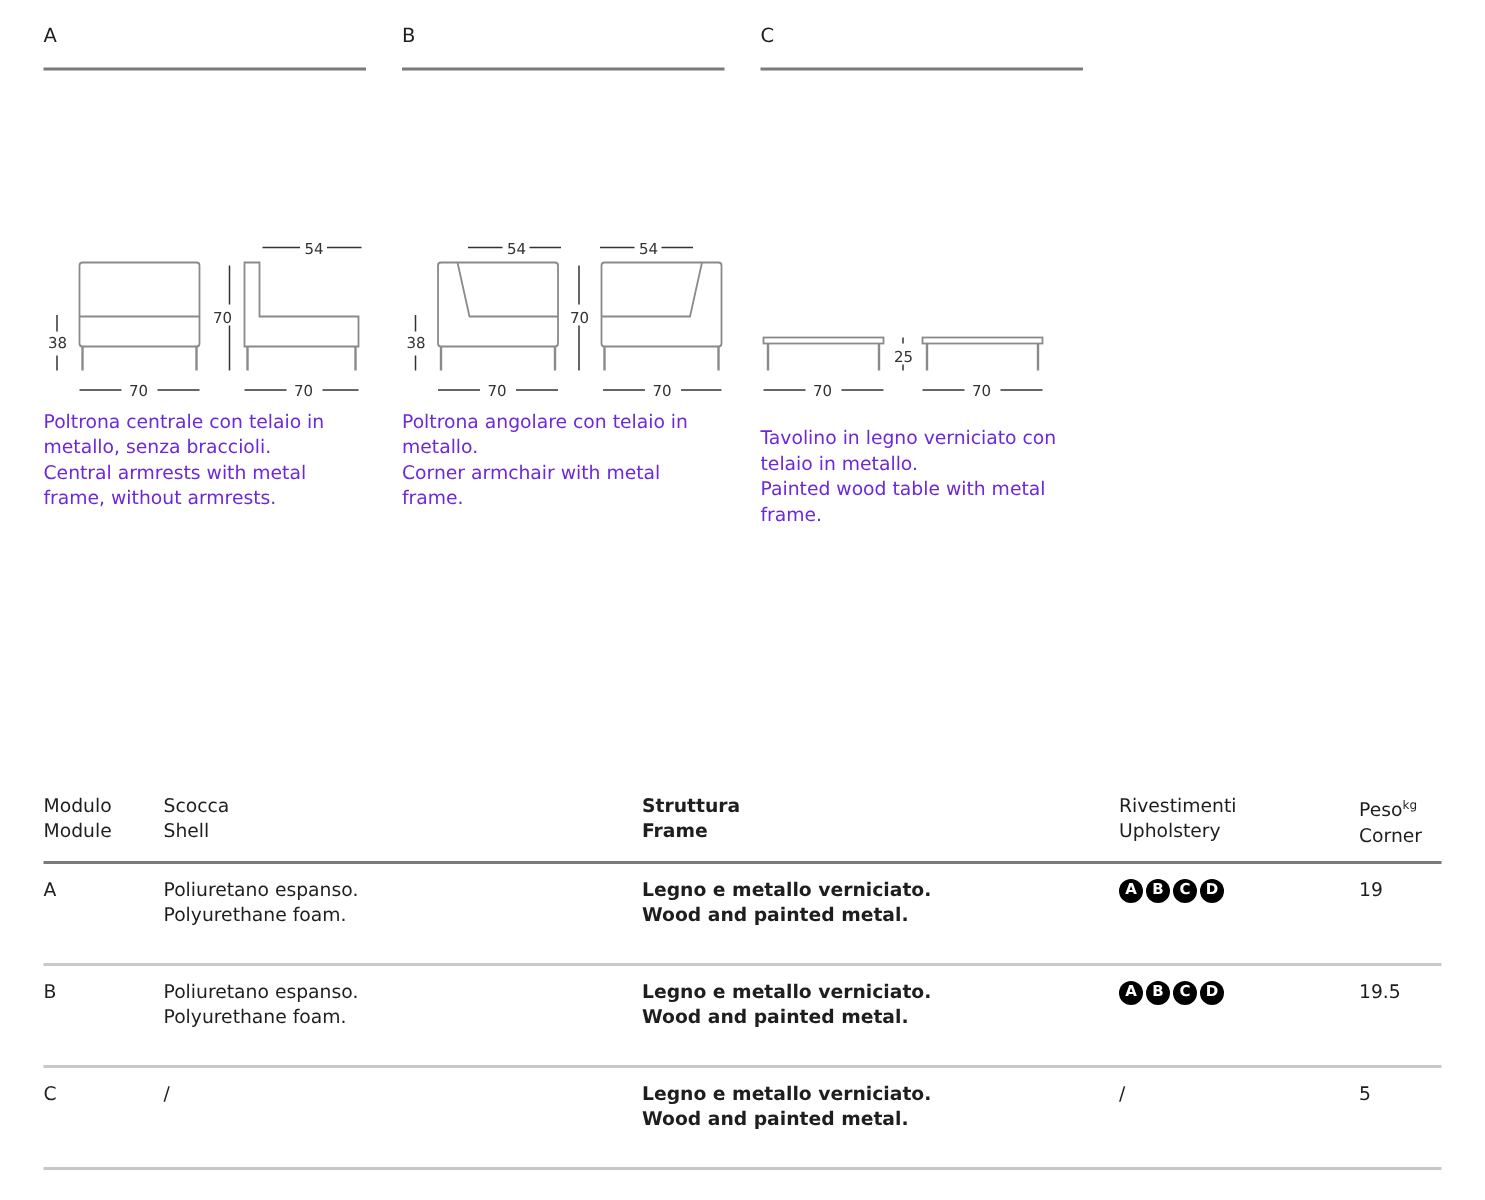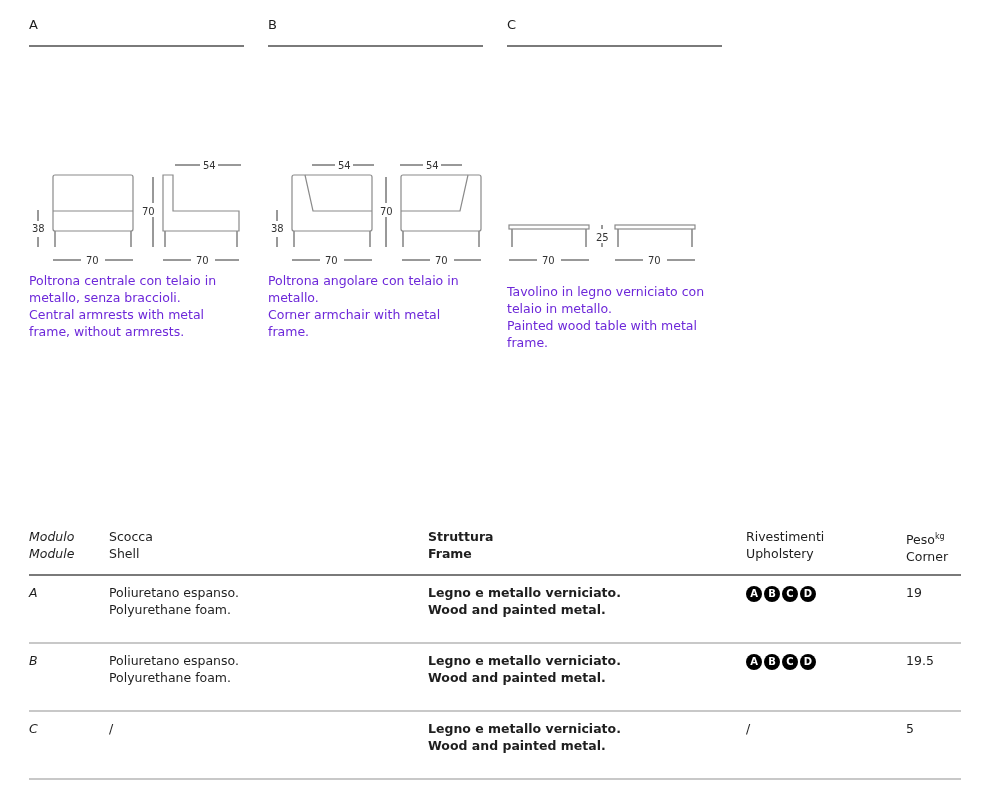--- a/index.html
+++ b/index.html
@@ -12,21 +12,21 @@
   .dim { font-size: 10px; fill: #333; font-family: "DejaVu Sans", sans-serif; }
   .desc { position: absolute; top: 272px; width: 215px; font-size: 12.5px; line-height: 17px; color: #6d28d9; }
   .desc div { white-space: nowrap; }
 
   .table { position: absolute; left: 29px; top: 528px; width: 932px; }
   .thead { position: relative; height: 46px; border-bottom: 2px solid #7a7a7a; }
   .row { position: relative; height: 66px; border-bottom: 2px solid #c8c8c8; }
   .cell { position: absolute; font-size: 12.5px; line-height: 17px; white-space: nowrap; }
   .thead .cell { top: 0; }
   .row .cell { top: 8px; }
-  .c1 { left: 0; font-style: italic; } .c2 { left: 80px; } .c3 { left: 399px; font-weight: bold; } .c4 { left: 717px; } .c5 { left: 877px; }
+  .c1 { left: 0; } .c2 { left: 80px; } .c3 { left: 399px; font-weight: bold; } .c4 { left: 717px; } .c5 { left: 877px; }
   .badge { display: inline-block; width: 16px; height: 16px; border-radius: 50%; background: #000; color: #fff;
            font-size: 10px; font-weight: bold; line-height: 16px; text-align: center; margin-right: 2px; vertical-align: middle; }
   sup { font-size: 8px; margin-top: 44px; }
 </style>
 </head>
 <body>
 
 <div class="sec-head" style="left:29px;">
   <div class="sec-letter">A</div>
   <div class="sec-rule"></div>

